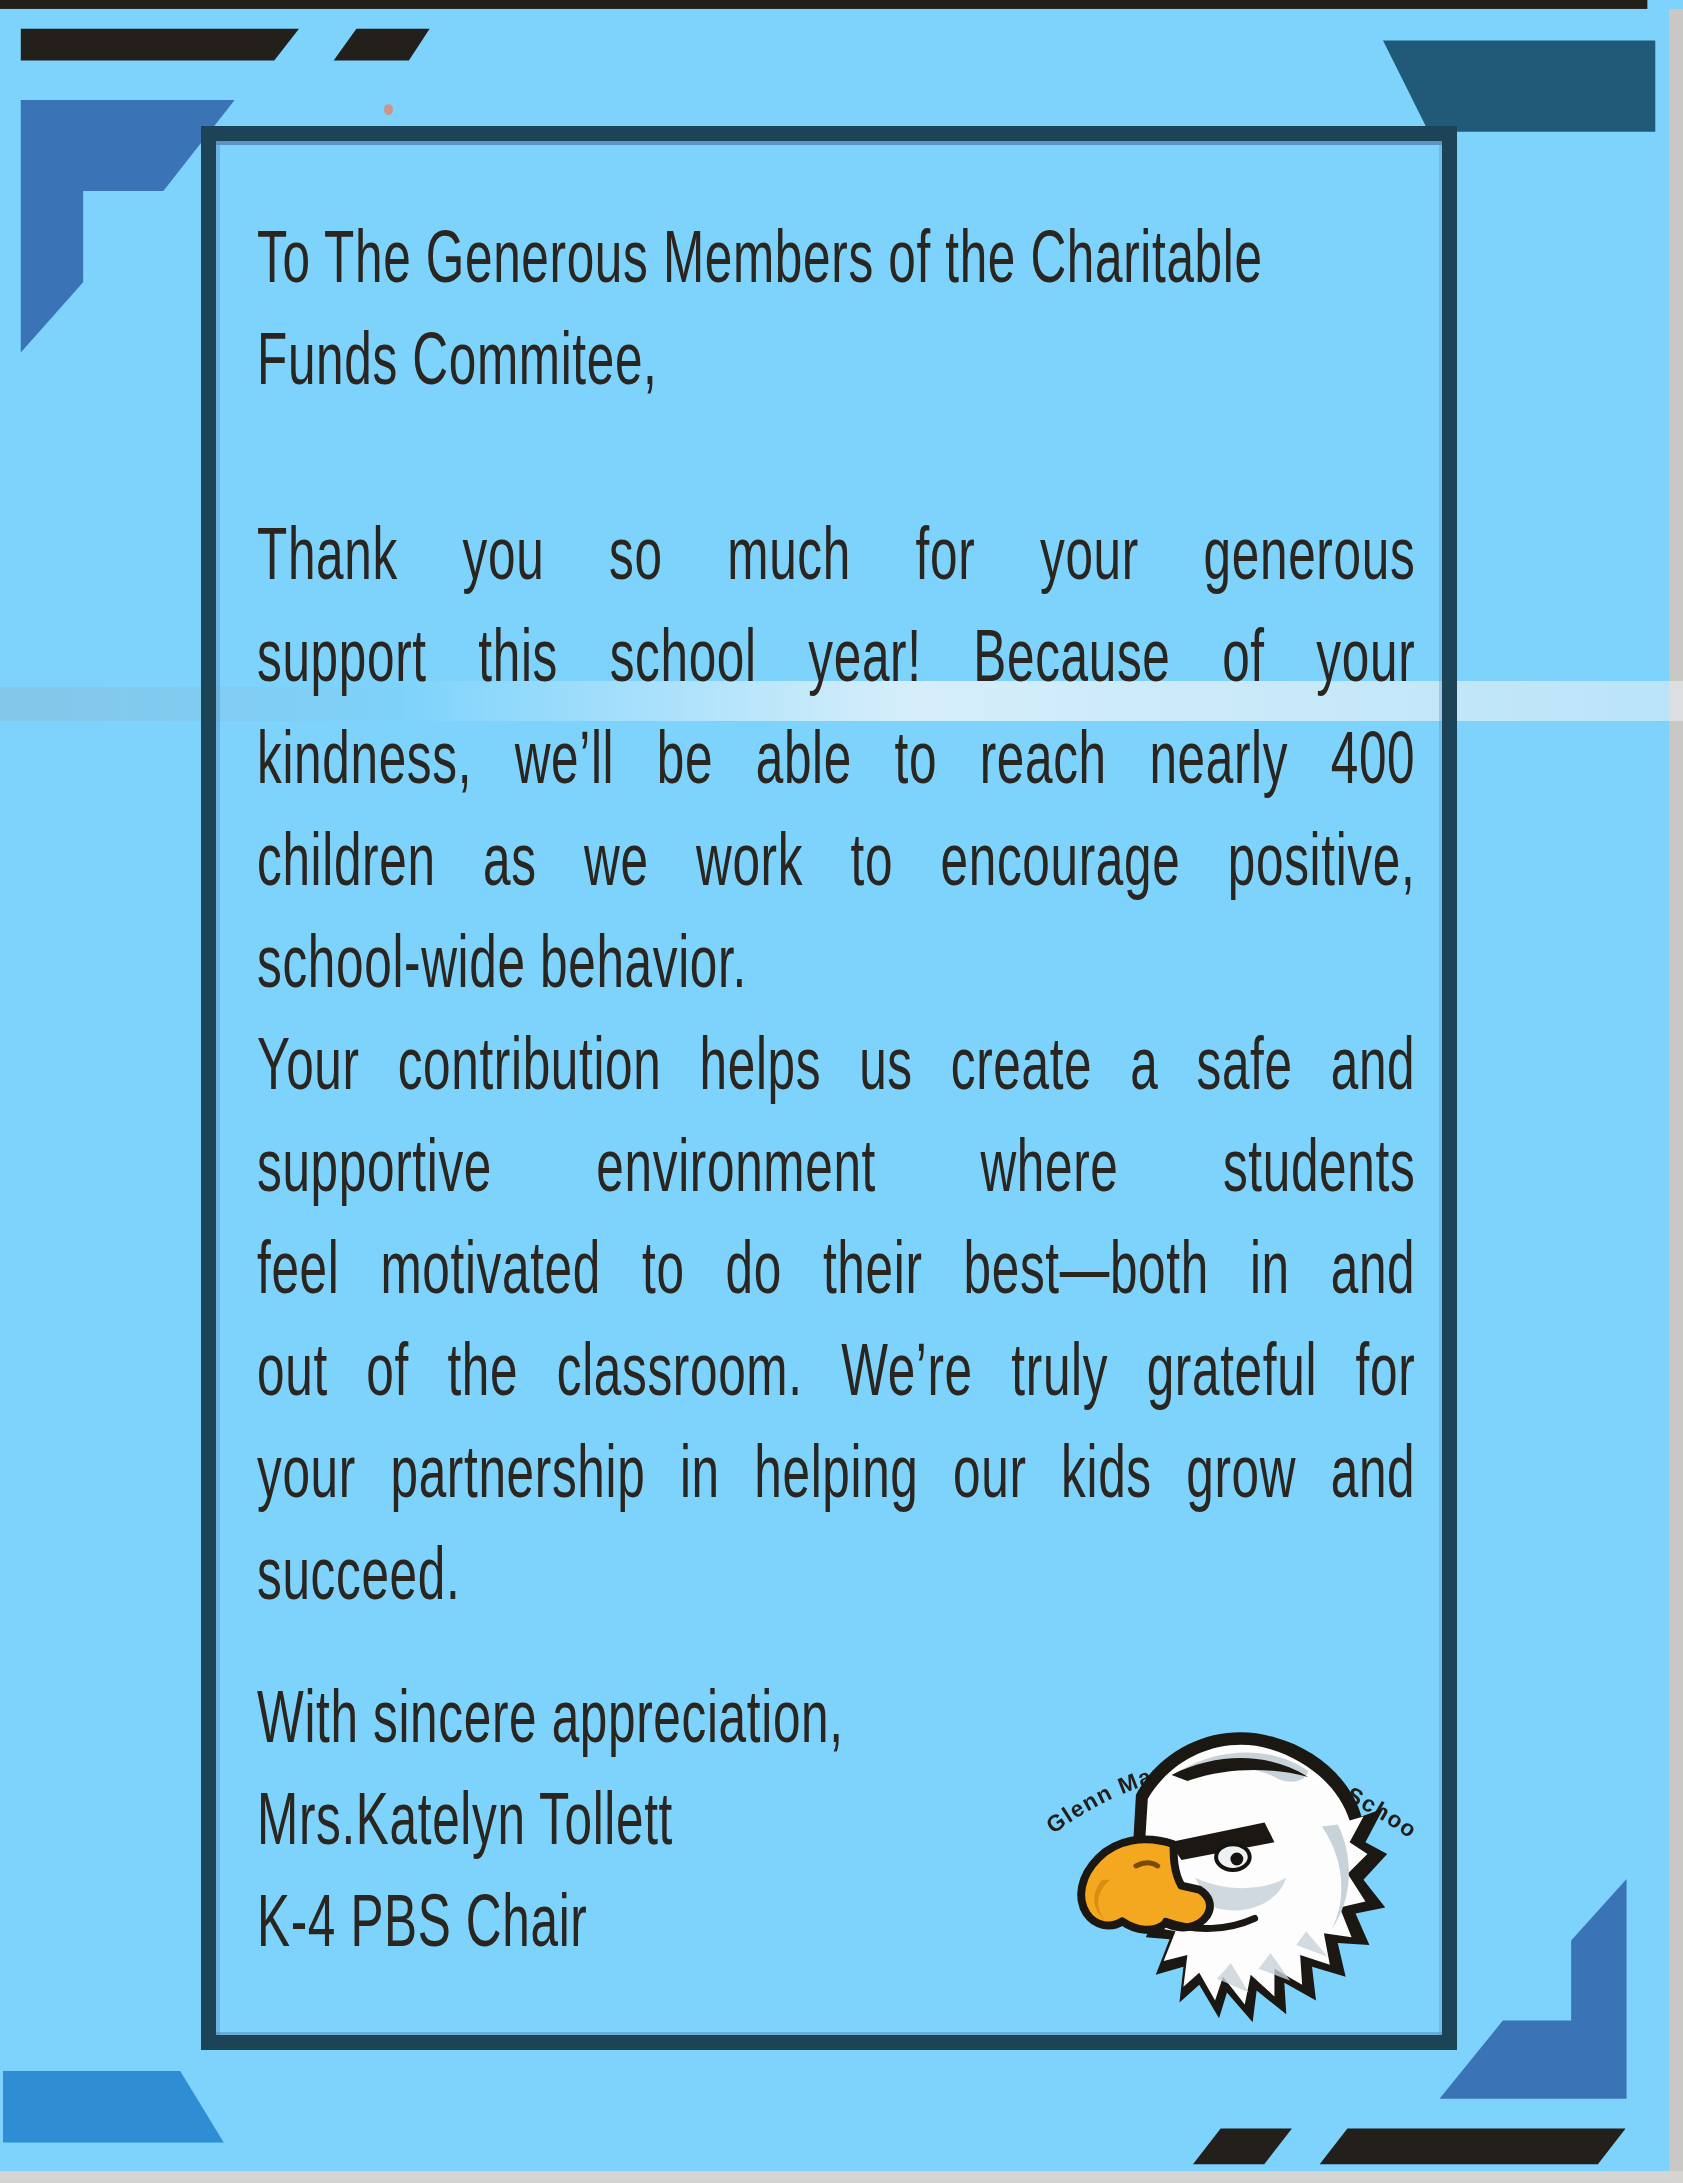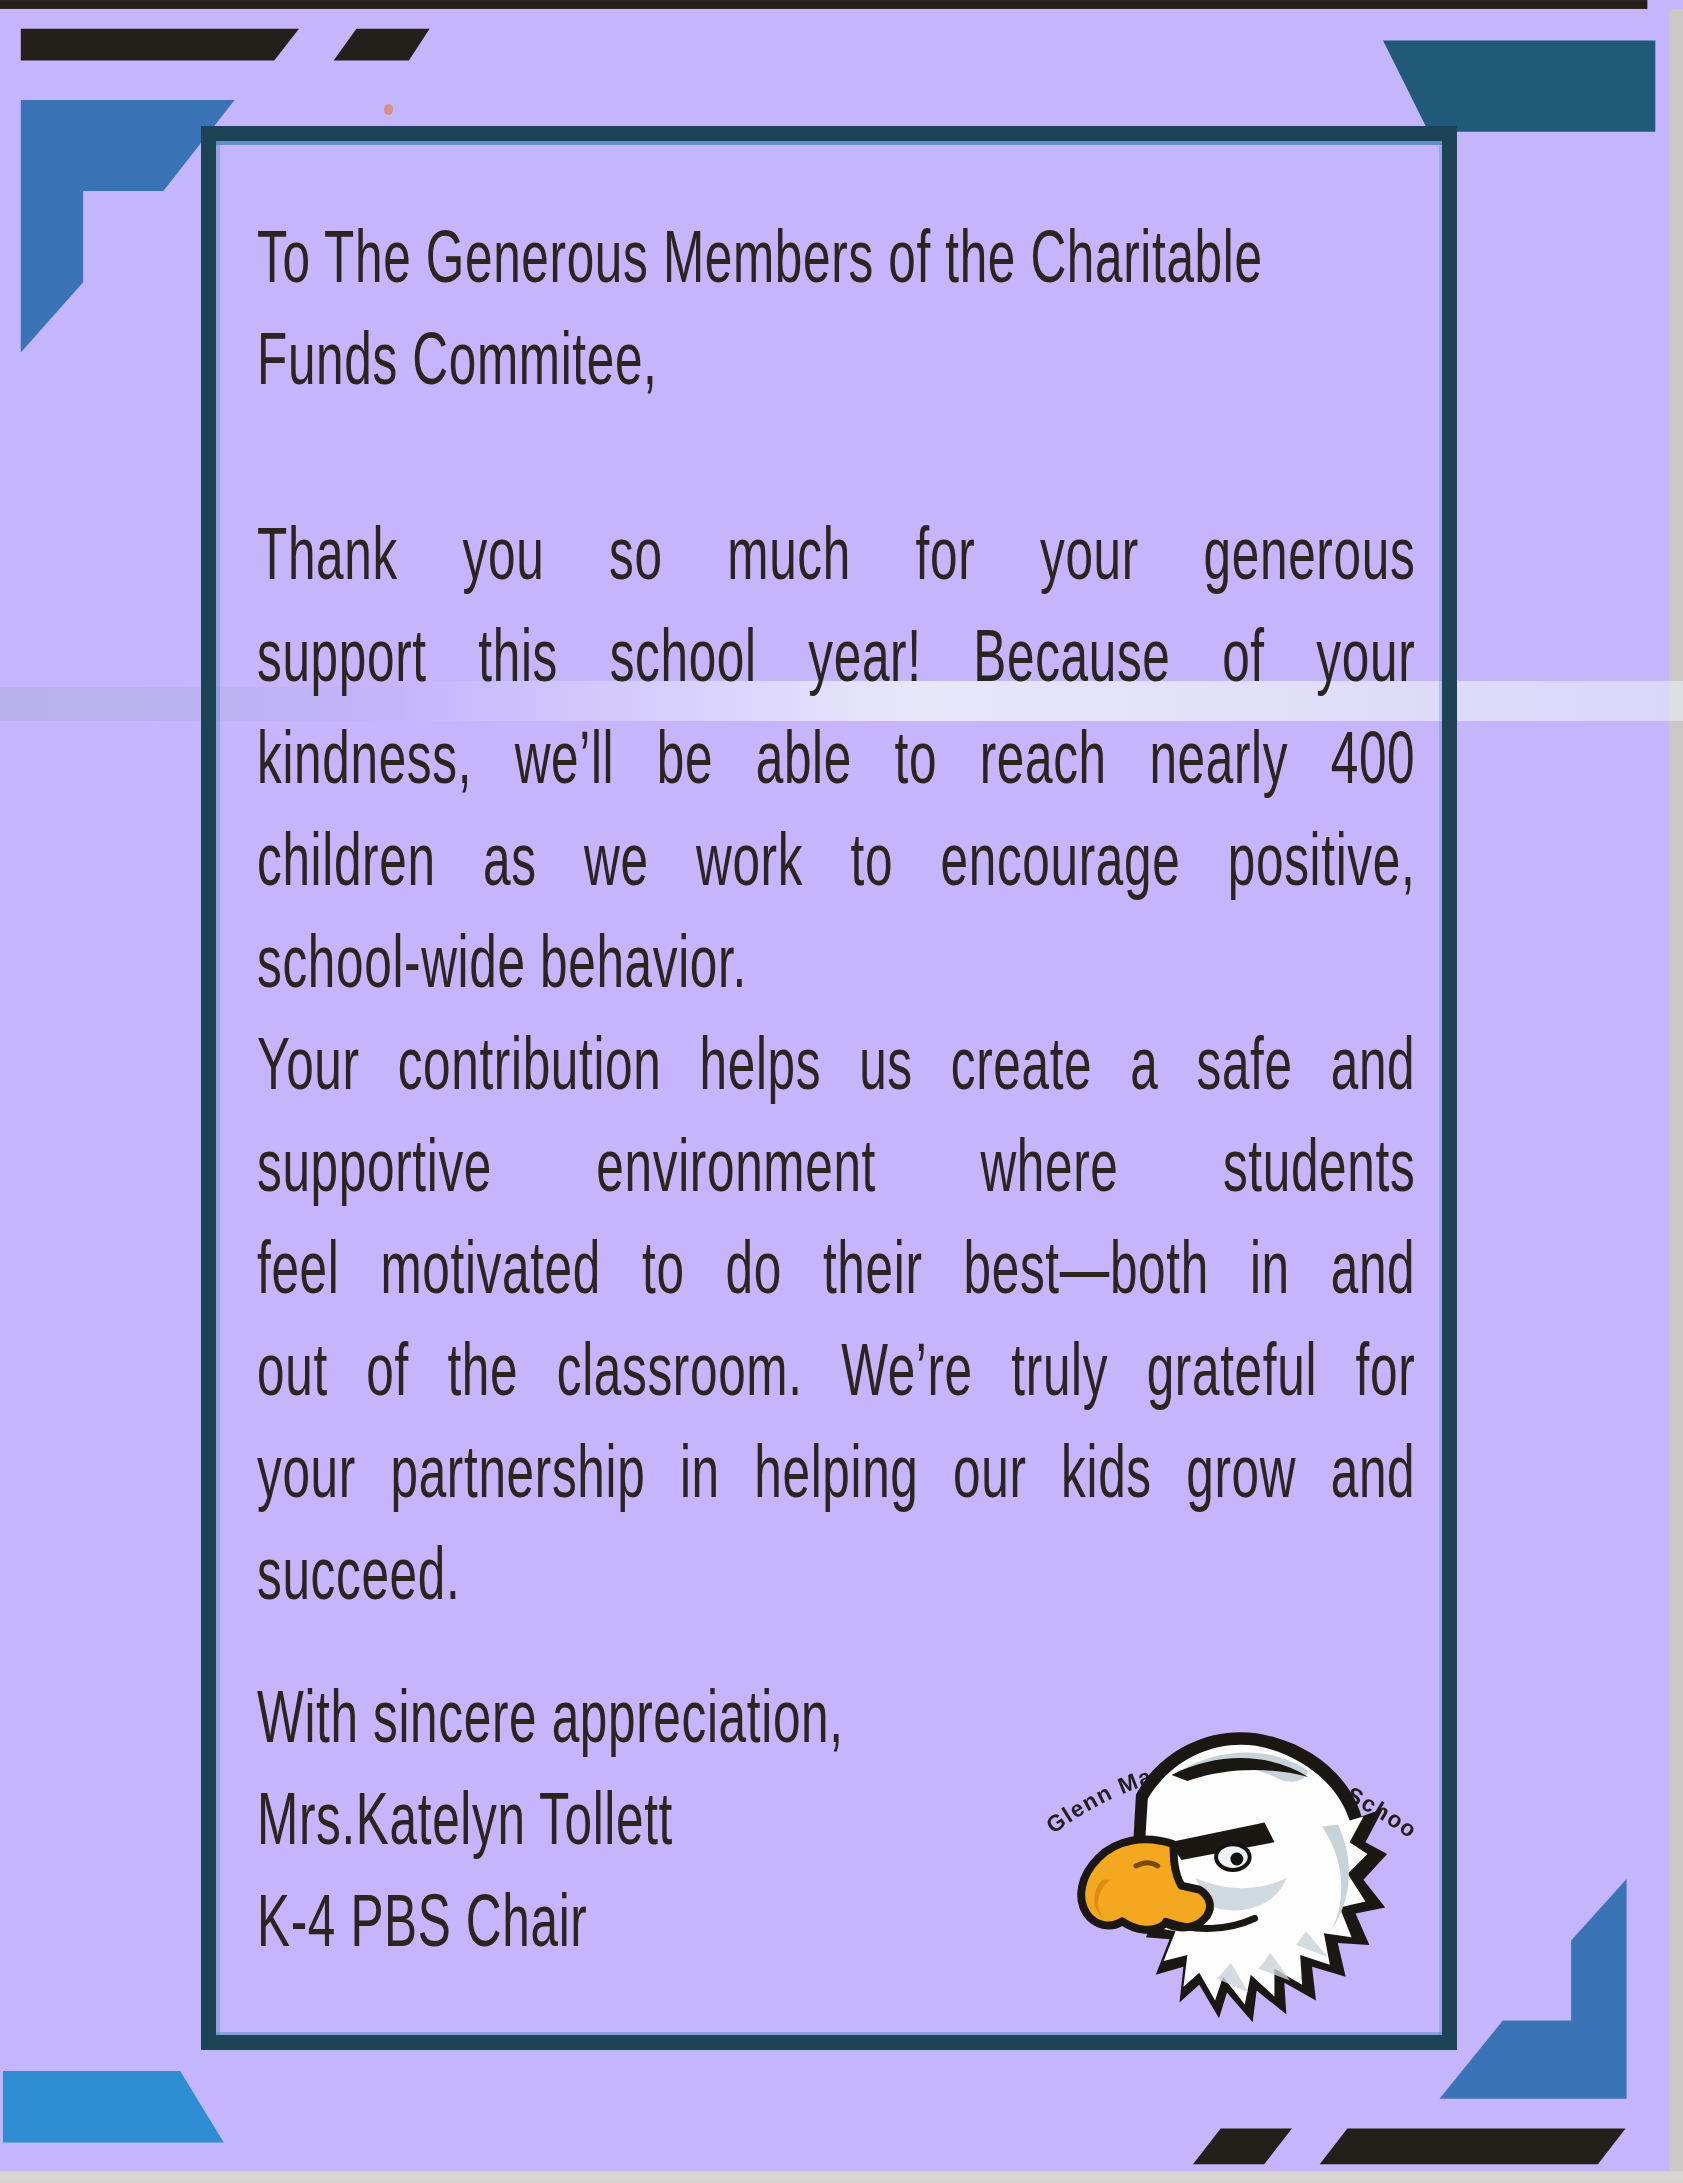--- a/index.html
+++ b/index.html
@@ -1,19 +1,19 @@
 <!DOCTYPE html>
 <html style="--accent_blue: #3b74b6; --azure: #2f8ed3; --teal: #215a78; --border_navy: #1d4357; --ink: #2b2520; --beak_orange: #f3a81f; --beak_shade: #d98e10; --feather_gray: #c8d2d9; --outline_black: #1b1713;"><head>
 <meta charset="utf-8">
 <style>
   html,body{margin:0;padding:0;background:#9a9a9a;}
   .page{
     position:relative;
     width:1683px;height:2183px;
-    background:#c4b5fd;
+    background:#7dd3fc;
     overflow:hidden;
     font-family:"Liberation Sans",sans-serif;
   }
   
   .deco-layer{position:absolute;left:0;top:0;width:1683px;height:2183px;pointer-events:none;}
   .shape-black{fill:#231f1a;}
   .shape-blue{fill:var(--accent_blue);}
   .shape-azure{fill:var(--azure);}
   .shape-teal{fill:var(--teal);}
   .scan-edge{fill:#c9c8c5;}

